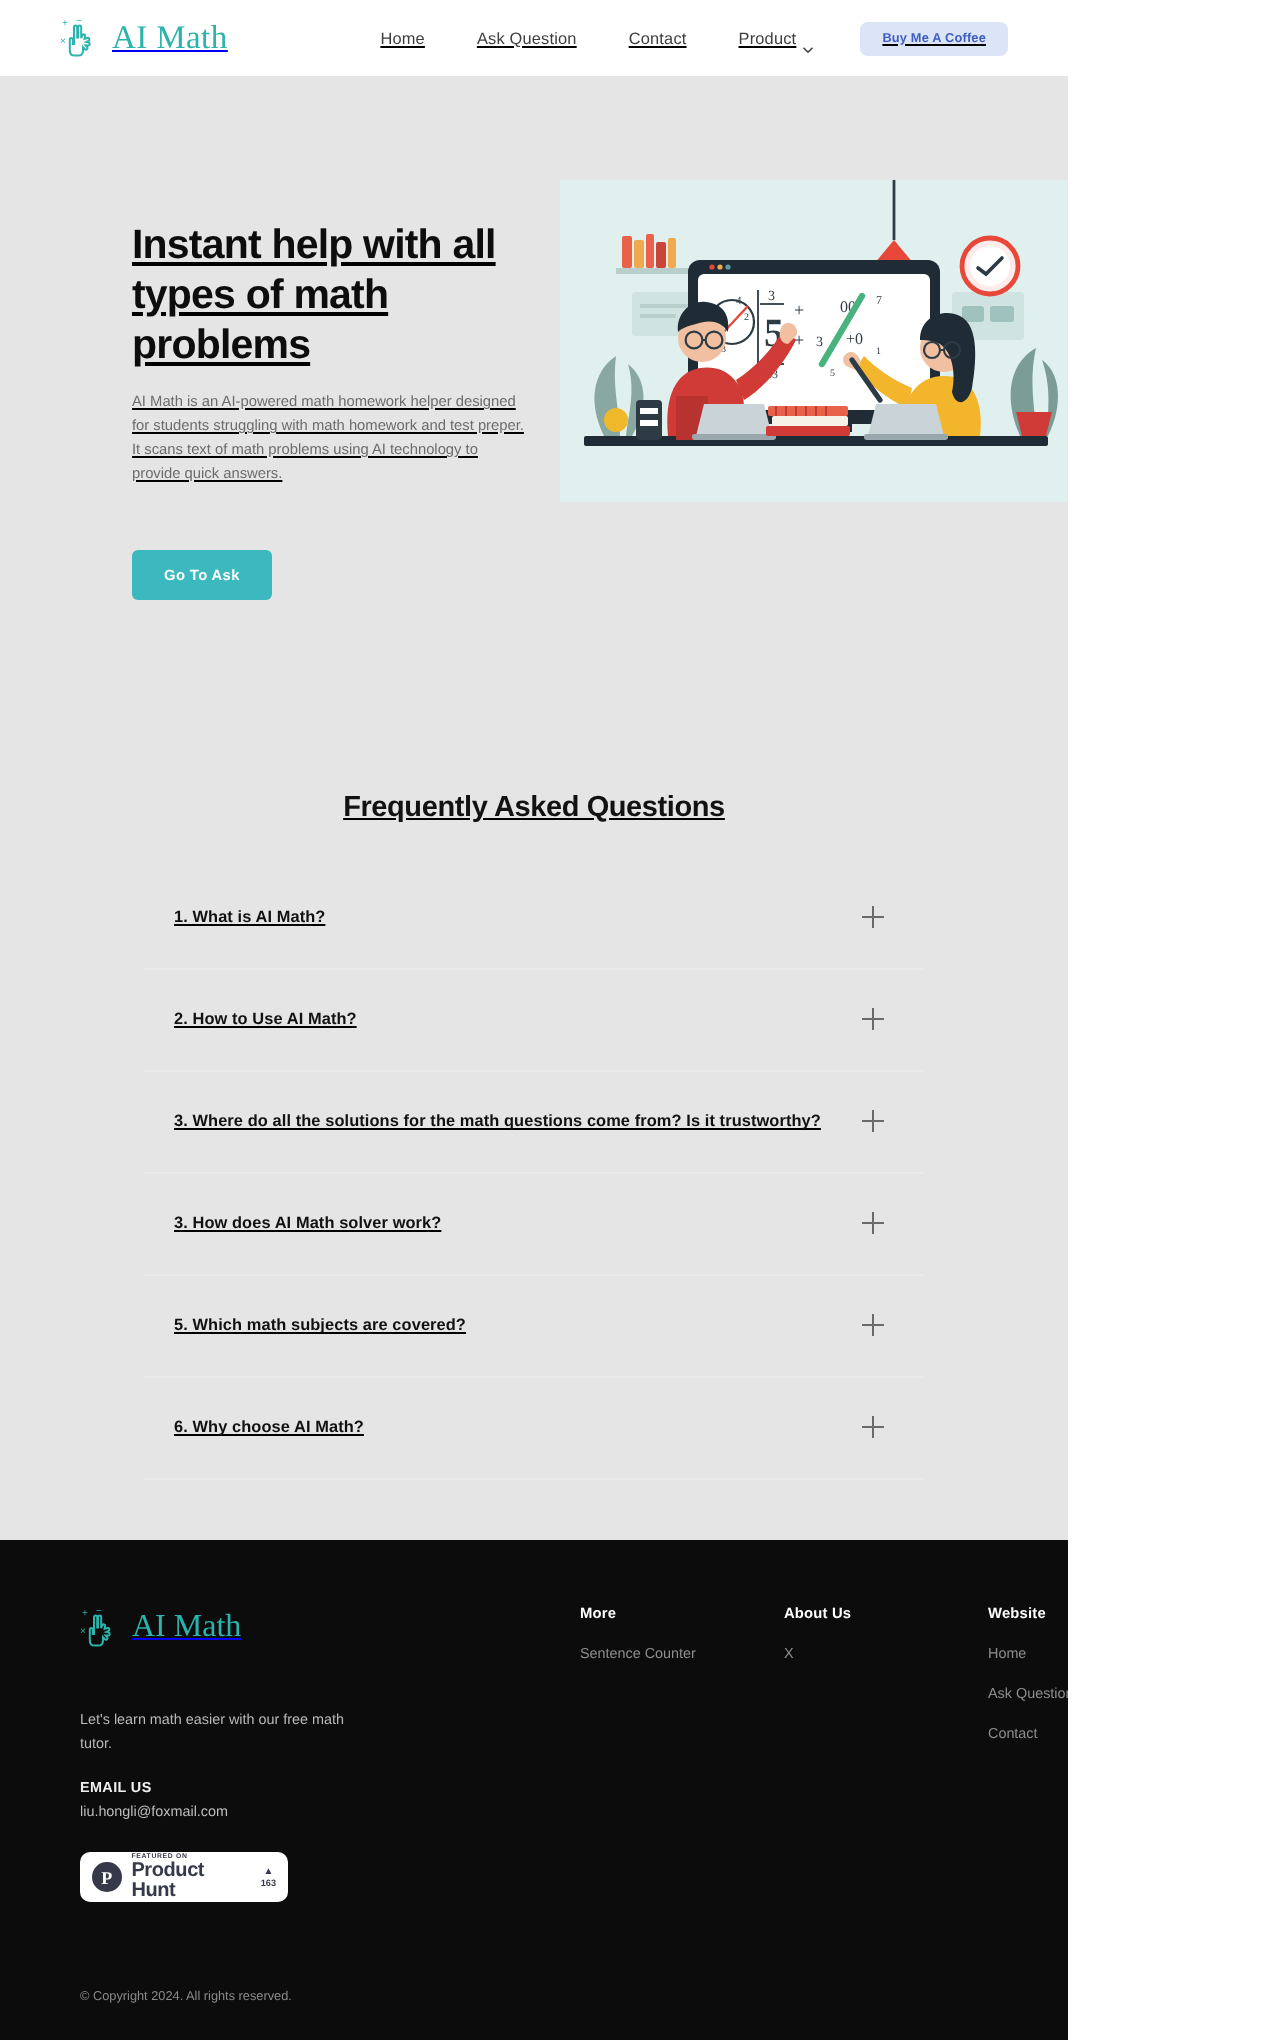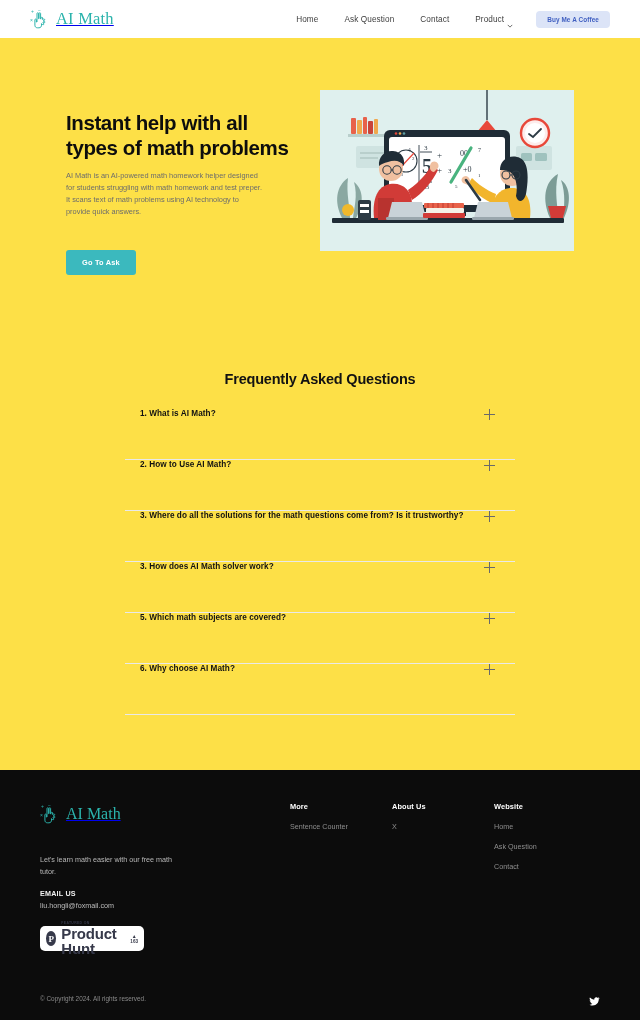--- a/index.html
+++ b/index.html
@@ -3,21 +3,21 @@
 <meta charset="utf-8">
 <style>
   * { box-sizing: border-box; margin: 0; padding: 0; }
   html, body {
     width: 640px;
     height: 1020px;
     background: #ffffff;
     font-family: "Liberation Sans", sans-serif;
     -webkit-font-smoothing: antialiased;
   }
-  .page { width: 640px; height: 1020px; position: relative; overflow: hidden; background:#fde047; }
+  .page { width: 534px; height: 1020px; position: relative; overflow: hidden; background:#e5e5e5;text-decoration:underline; }
 
   
   .header {
     height: 38px;
     display: flex;
     align-items: center;
     padding: 0 30px 0 30px;
     background: #ffffff;
   }
   .brand { display: flex; align-items: center; gap: 4px; }
@@ -108,20 +108,21 @@
     text-align: center;
     font-size: 14.5px;
     font-weight: bold;
     color: #121212;
     letter-spacing: -0.2px;
   }
   .faq-list { width: 390px; margin: 22px auto 0 auto; }
   .faq-item {
     height: 51px;
     display: flex;
+    align-items: center;
     border-bottom: 1px solid #e9e9e9;
     cursor: pointer;
   }
   .faq-q {
     font-size: 8.2px;
     font-weight: bold;
     color: #111111;
     padding-left: 15px;
     letter-spacing: .05px;
   }
@@ -189,21 +190,21 @@
   .ph-logo {
     width: 15px; height: 15px; border-radius: 50%;
     background: #36394a;
     color: #fff;
     font-size: 9px; font-weight: bold;
     display:flex; align-items:center; justify-content:center;
     font-family: "Liberation Serif", serif;
   }
   .ph-txt { line-height: 1; }
   .ph-small { font-size: 3.4px; font-weight: bold; color: #36394a; letter-spacing: .35px; }
-  .ph-big { font-size: 15px; font-weight: bold; color: #36394a; letter-spacing: -0.2px; margin-top:1px;}
+  .ph-big { font-size: 10px; font-weight: bold; color: #36394a; letter-spacing: -0.2px; margin-top:1px;}
   .ph-votes { margin-left: auto; text-align: center; line-height: 1; }
   .ph-caret { font-size: 5px; color: #36394a; }
   .ph-count { font-size: 4.6px; font-weight: bold; color: #36394a; margin-top: 1px; }
 
   .f-col { width: 102px; }
   .f-col.wide { width: 104px; }
   .f-col-title {
     font-size: 7.4px;
     font-weight: bold;
     color: #ffffff;

